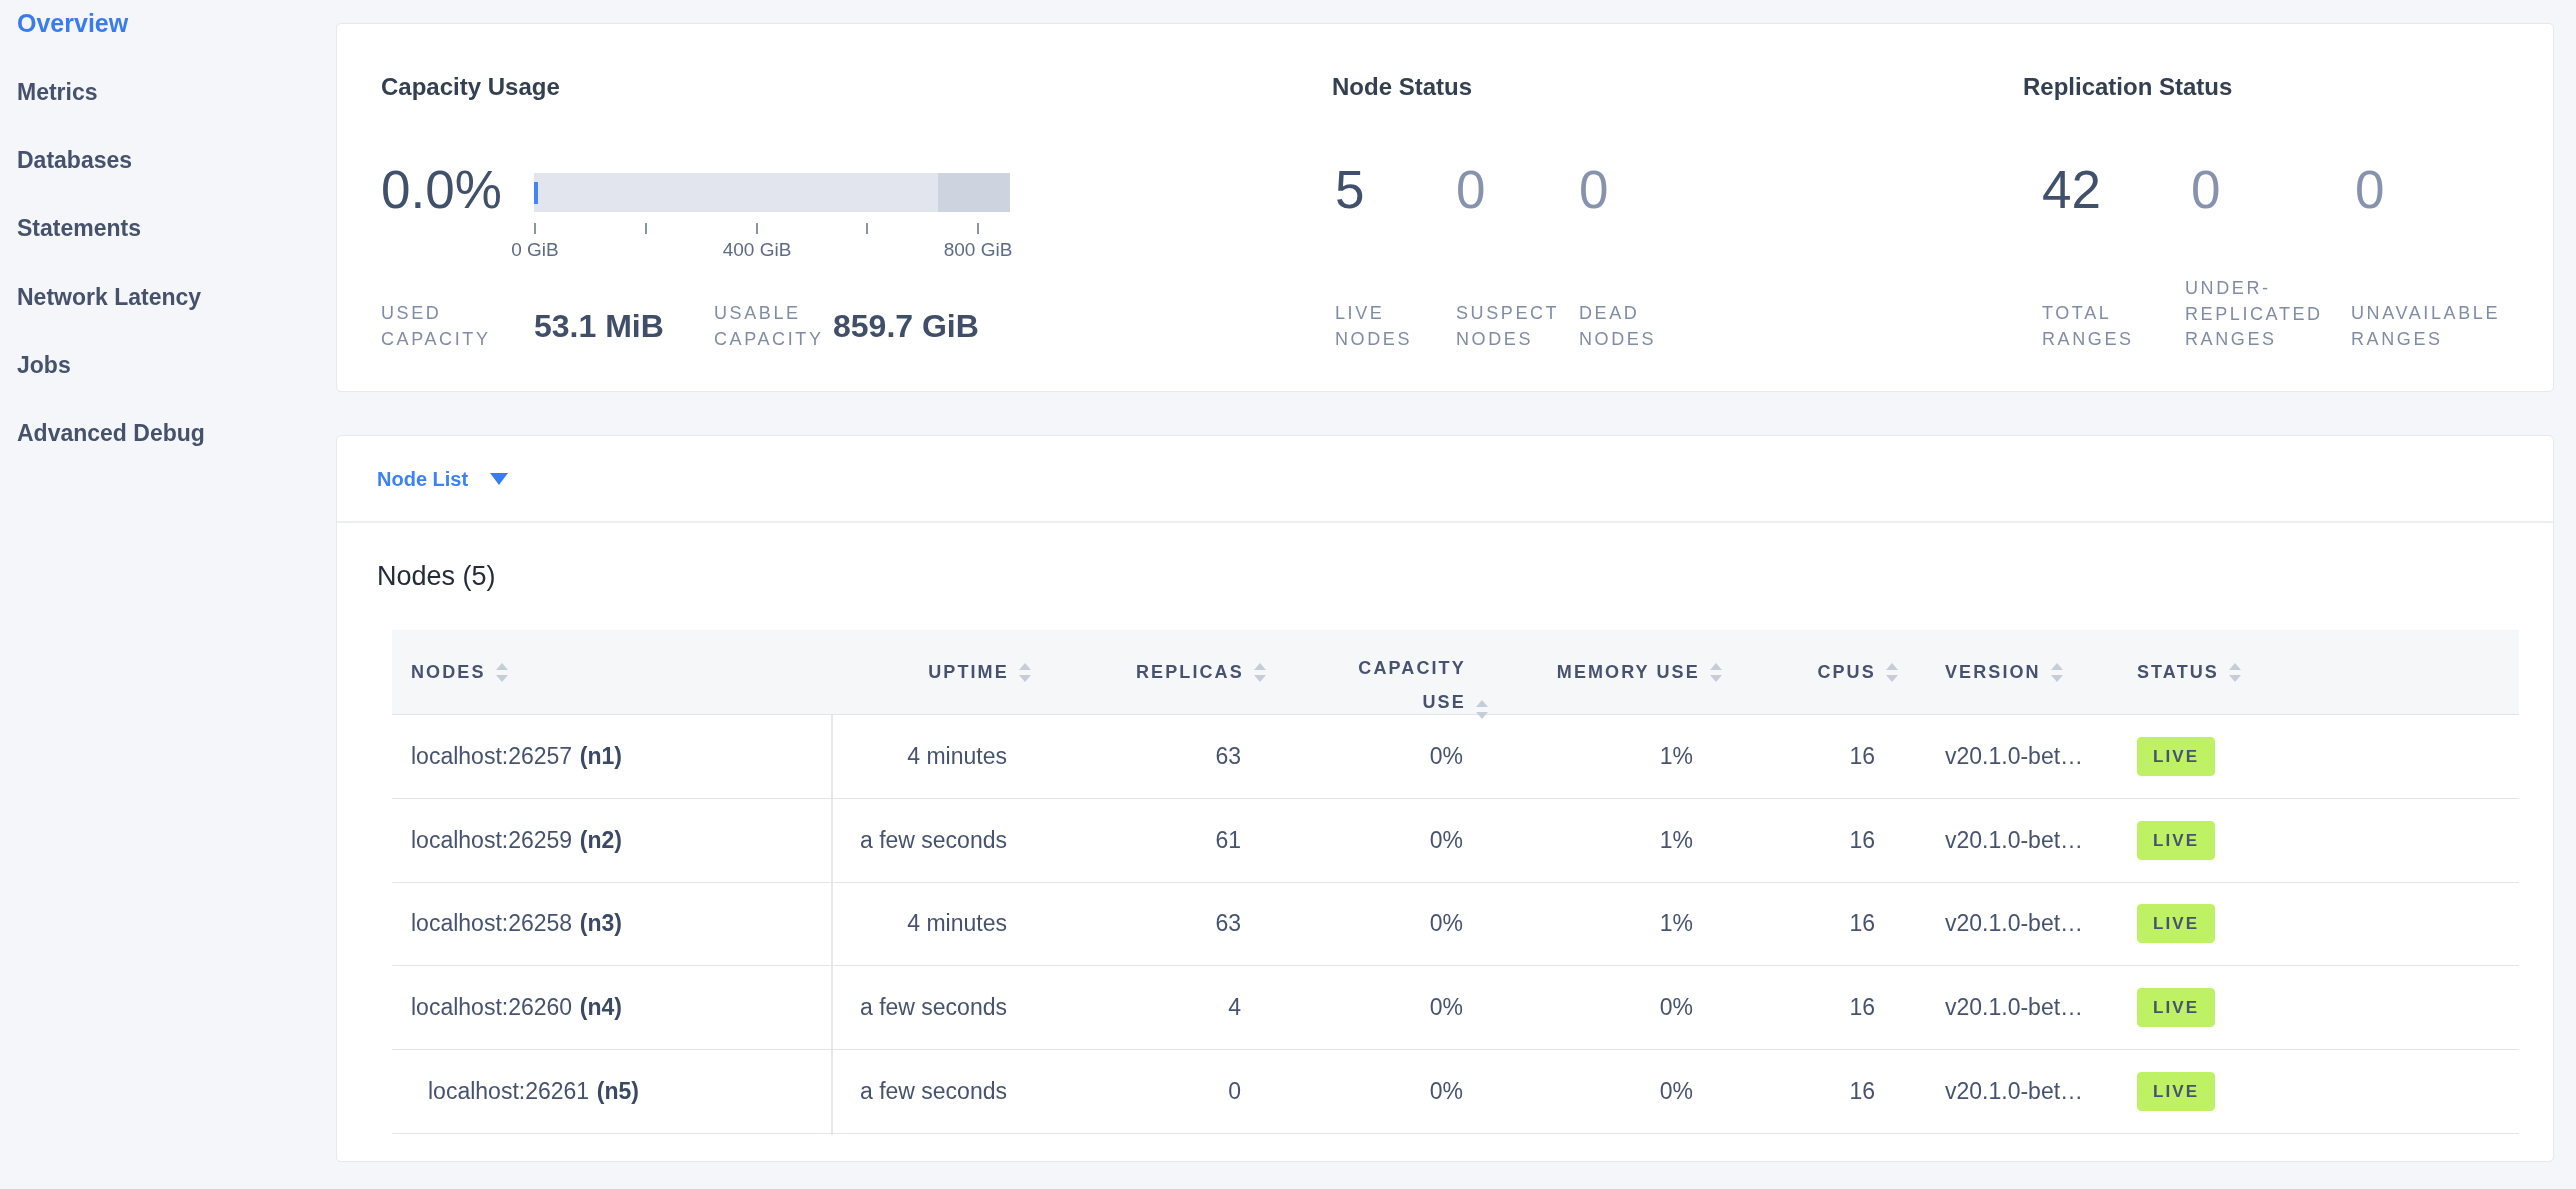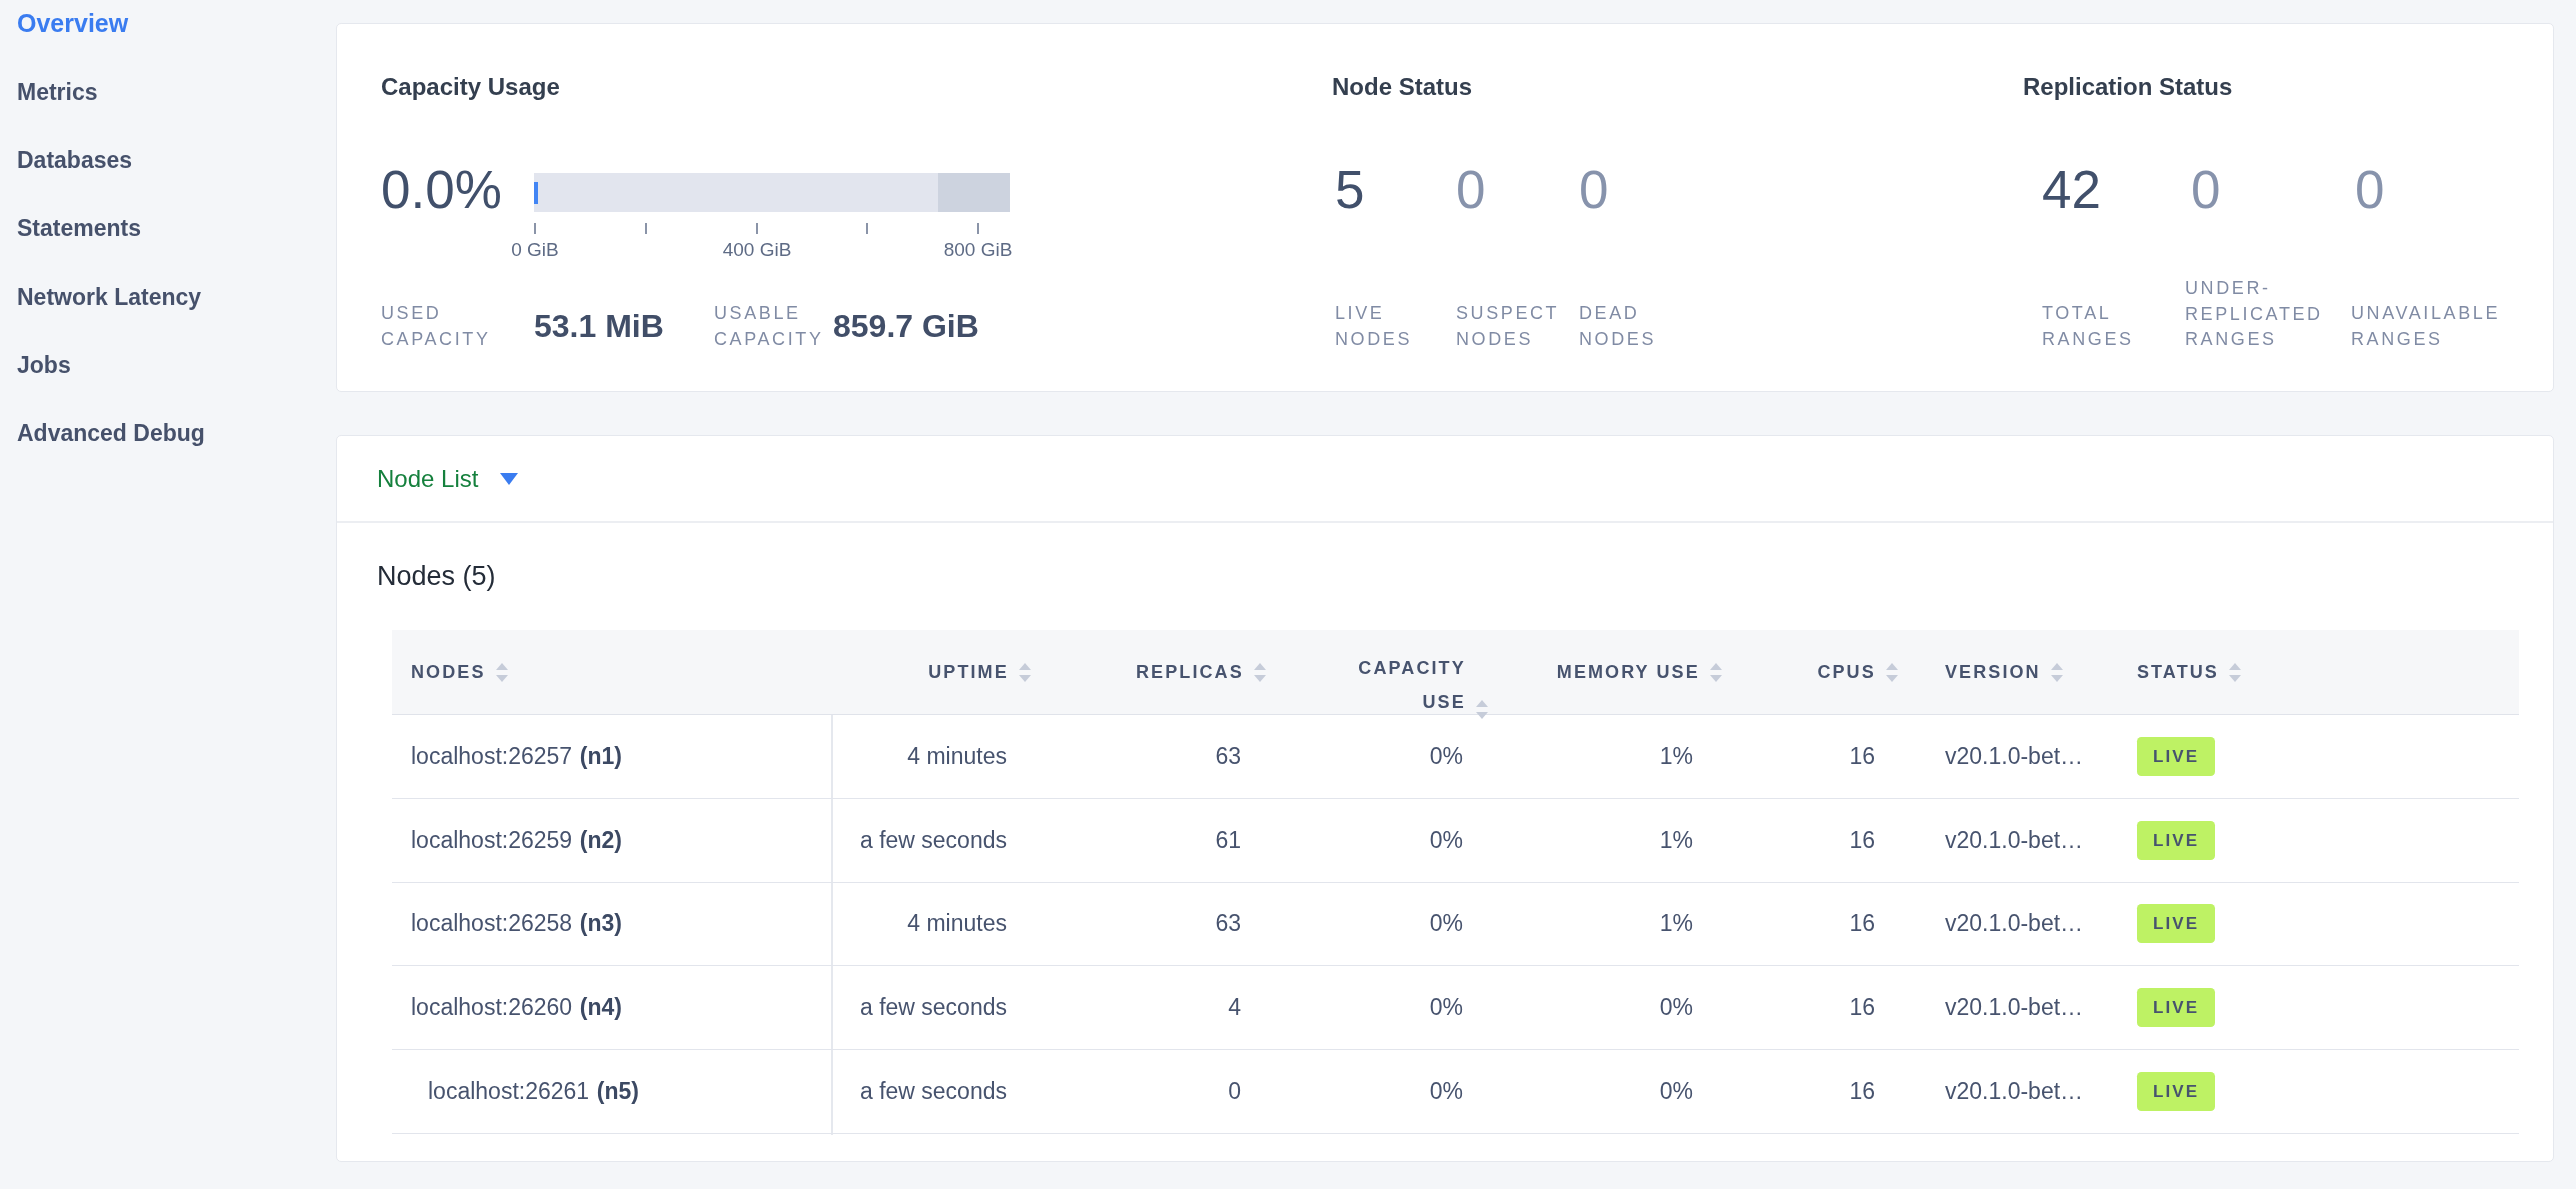--- a/index.html
+++ b/index.html
@@ -27,21 +27,21 @@
 
   
   .cap-bar { position:absolute; left:197px; top:149px; width:476px; height:39px; background:#e2e5ee; }
   .cap-bar-used { position:absolute; left:0; top:8.5px; width:4.3px; height:22px; background:#4285f4; }
   .cap-bar-reserved { position:absolute; left:404px; top:0; width:72px; height:39px; background:#cdd3df; }
   .tick { position:absolute; top:199px; width:1.7px; height:11px; background:#8a94a8; }
   .tick-label { position:absolute; top:215px; transform:translateX(-50%); font-size:19px; color:#5e6b85; white-space:nowrap; }
 
   
   .nodelist-head { position:absolute; left:40px; top:19px; height:48px; display:flex; align-items:center; cursor:pointer; }
-  .nodelist-label { font-size:24px; font-weight:400; color:#15803d; white-space:nowrap; }
+  .nodelist-label { font-size:20px; font-weight:700; color:#3b82f6; white-space:nowrap; }
   .caret-down { width:0; height:0; margin-left:22px; border-left:9.4px solid transparent;
                 border-right:9.4px solid transparent; border-top:12px solid #3a7cf0; }
   .card2-divider { position:absolute; left:0; top:85px; width:100%; height:1.7px; background:#eceef2; }
   .nodes-heading { position:absolute; left:40px; top:125px; font-size:27px; font-weight:500; color:#242c38; }
 
   
   .table { position:absolute; left:55px; top:194px; width:2127px; height:505px; }
   .thead { position:absolute; left:0; top:0; width:100%; height:85px; background:#f6f7f9; border-bottom:1.7px solid #e0e3ea; }
   .th { position:absolute; top:0; height:85px; display:flex; align-items:center; gap:10.2px; cursor:pointer; }
   .th-label { font-size:18px; font-weight:700; letter-spacing:2.1px; color:#47536e; white-space:nowrap; }

